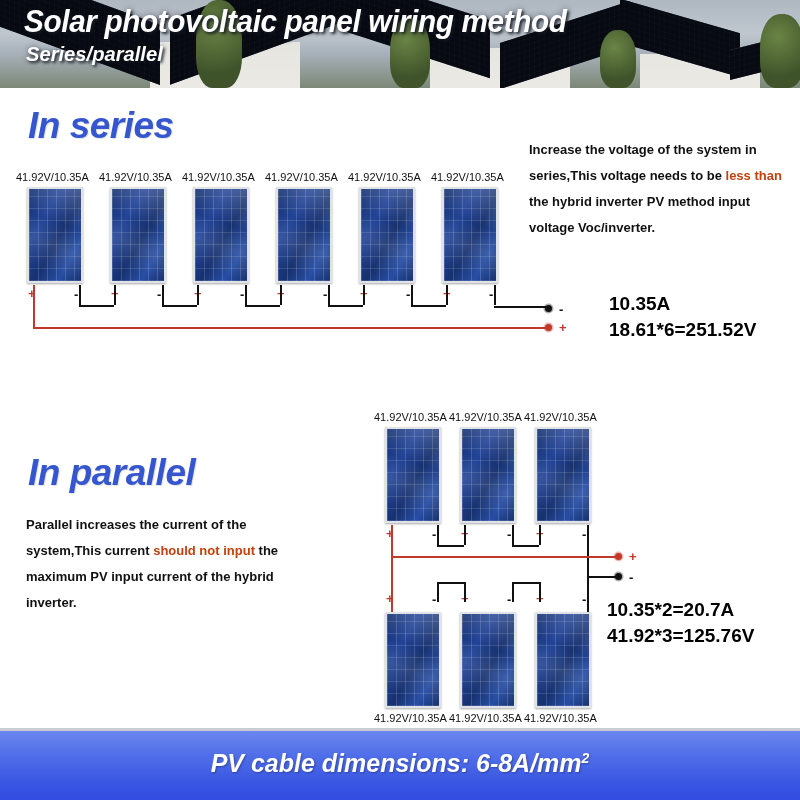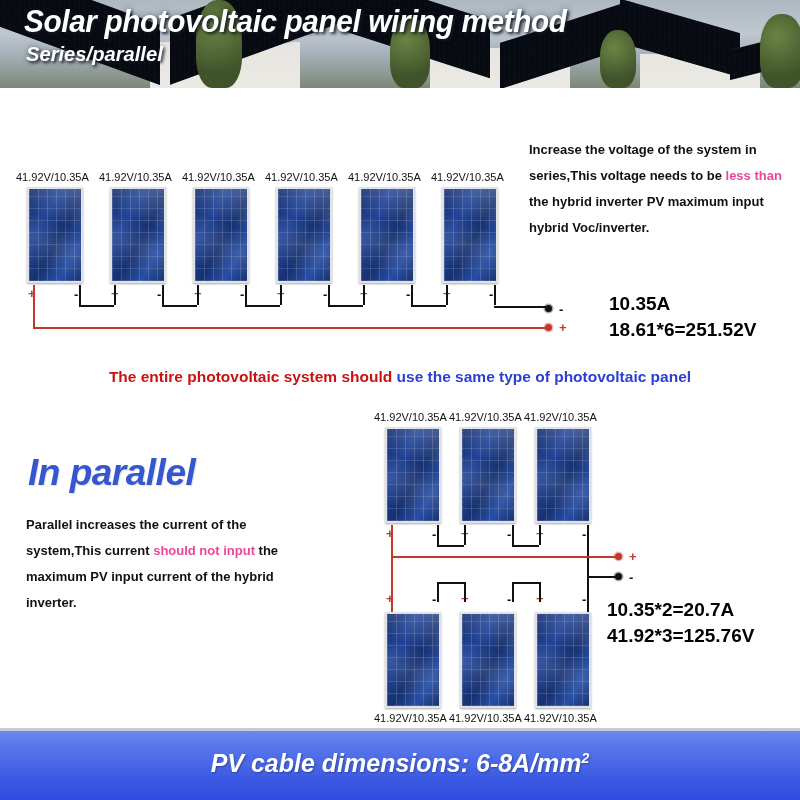--- a/index.html
+++ b/index.html
@@ -54,21 +54,21 @@
   .wire-r{position:absolute;background:#c0392b;}
   .sign{position:absolute;font-size:13px;font-weight:bold;line-height:1;}
   .sign.p{color:#c0392b;}
   .sign.m{color:#111;}
   .dot{position:absolute;width:7px;height:7px;border-radius:50%;}
   .dot.r{background:#c0392b;box-shadow:0 0 0 1.5px rgba(192,57,43,.35);}
   .dot.b{background:#111;box-shadow:0 0 0 1.5px rgba(17,17,17,.35);}
 
   
   .para{position:absolute;font-size:13px;font-weight:bold;color:#111;line-height:26px;}
-  .para .hl{color:#ec4899;}
+  .para .hl{color:#c2410c;}
   .calc{position:absolute;font-size:19px;font-weight:bold;color:#000;line-height:26px;white-space:nowrap;}
 
   
   .mid-note{position:absolute;left:0;top:368px;width:800px;text-align:center;
     font-size:15.5px;font-weight:bold;white-space:nowrap;}
   .mid-note .red{color:#cc1111;}
   .mid-note .blue{color:#2a3fd6;}
 
   
   .footer{position:absolute;left:0;top:728px;width:800px;height:72px;
@@ -101,20 +101,21 @@
     <div class="tree" style="left:196px;width:46px;height:88px;"></div>
     <div class="tree" style="left:390px;width:40px;height:70px;"></div>
     <div class="tree" style="left:600px;width:36px;height:58px;"></div>
     <div class="tree" style="left:760px;width:44px;height:74px;"></div>
 
     <div class="hdr-shade"></div>
     <div class="title-main">Solar photovoltaic panel wiring method</div>
     <div class="title-sub">Series/parallel</div>
   </div>
 
+  <div class="sec-head" style="left:28px;top:105px;">In series</div>
 
   <div id="series-panels">
       <div class="pv-label" style="left: 16px; top: 171px;">41.92V/10.35A</div>
       <div class="pv" style="left: 27px; top: 187px; width: 56px; height: 96px;"></div>
       <div class="pv-label" style="left: 99px; top: 171px;">41.92V/10.35A</div>
       <div class="pv" style="left: 110px; top: 187px; width: 56px; height: 96px;"></div>
       <div class="pv-label" style="left: 182px; top: 171px;">41.92V/10.35A</div>
       <div class="pv" style="left: 193px; top: 187px; width: 56px; height: 96px;"></div>
       <div class="pv-label" style="left: 265px; top: 171px;">41.92V/10.35A</div>
       <div class="pv" style="left: 276px; top: 187px; width: 56px; height: 96px;"></div>
@@ -156,30 +157,26 @@
       <div class="wire-r" style="left: 33px; top: 285px; width: 2px; height: 42px;"></div>
       <div class="wire-r" style="left: 33px; top: 327px; width: 515px; height: 2px;"></div>
     </div>
 
   <div class="dot b" style="left:545px;top:305px;"></div>
   <div class="sign m" style="left:559px;top:303px;">-</div>
   <div class="dot r" style="left:545px;top:324px;"></div>
   <div class="sign p" style="left:559px;top:321px;">+</div>
 
   <div class="para" style="left:529px;top:137px;width:262px;">
-    <span>Increase the voltage of the system in series,This voltage needs to be </span><span class="hl">less than</span><span> the hybrid inverter PV maximum input hybrid Voc/inverter.</span>
+    <span>Increase the voltage of the system in series,This voltage needs to be </span><span class="hl">less than</span><span> the hybrid inverter PV method input voltage Voc/inverter.</span>
   </div>
 
   <div class="calc" style="left:609px;top:291px;">10.35A</div>
   <div class="calc" style="left:609px;top:317px;">18.61*6=251.52V</div>
 
-  <div class="mid-note">
-    <span class="red">The entire photovoltaic system should</span>
-    <span class="blue">use the same type of photovoltaic panel</span>
-  </div>
 
   <div class="sec-head" style="left:28px;top:452px;text-align:right;">In parallel</div>
 
   <div class="para" style="left:26px;top:512px;width:290px;">
     <span>Parallel increases the current of the system,This current </span><span class="hl">should not input</span><span> the maximum PV input current of the hybrid inverter.</span>
   </div>
 
   <div id="parallel-panels">
       <div class="pv-label" style="left: 374px; top: 411px;">41.92V/10.35A</div>
       <div class="pv" style="left: 385px; top: 427px; width: 56px; height: 96px;"></div>

